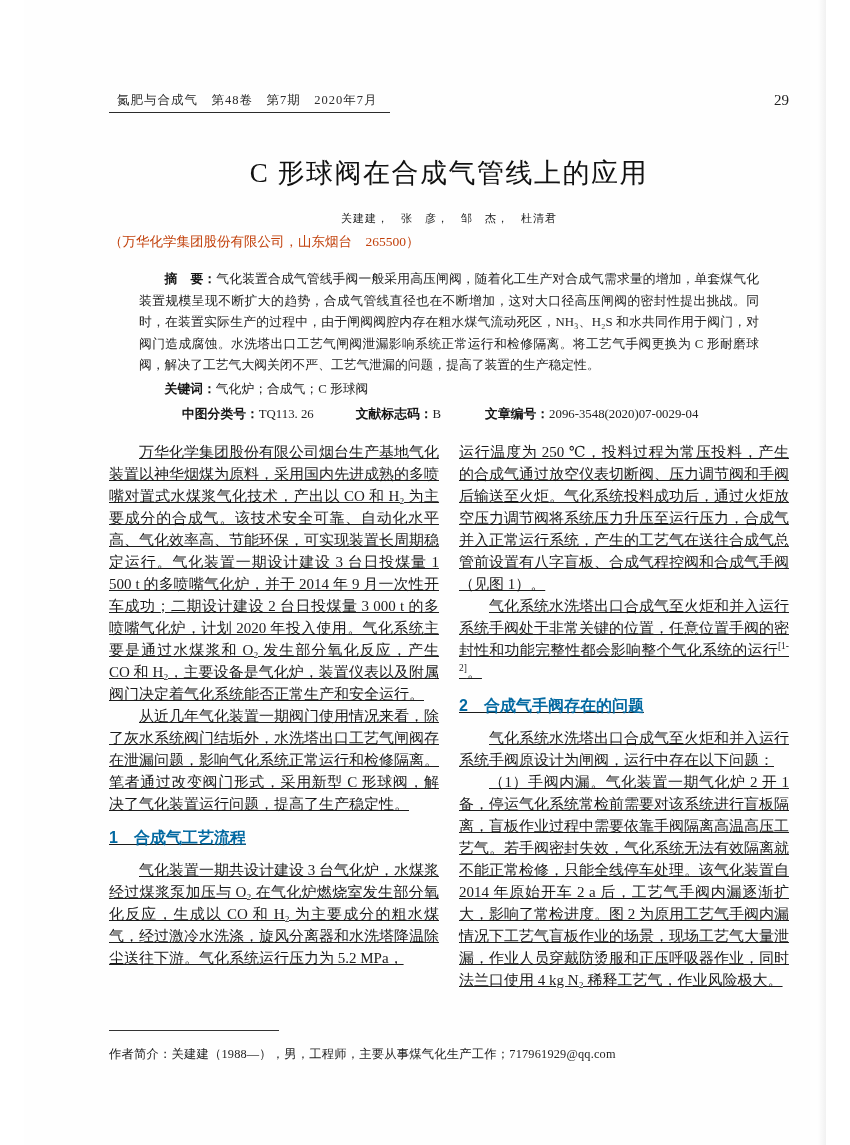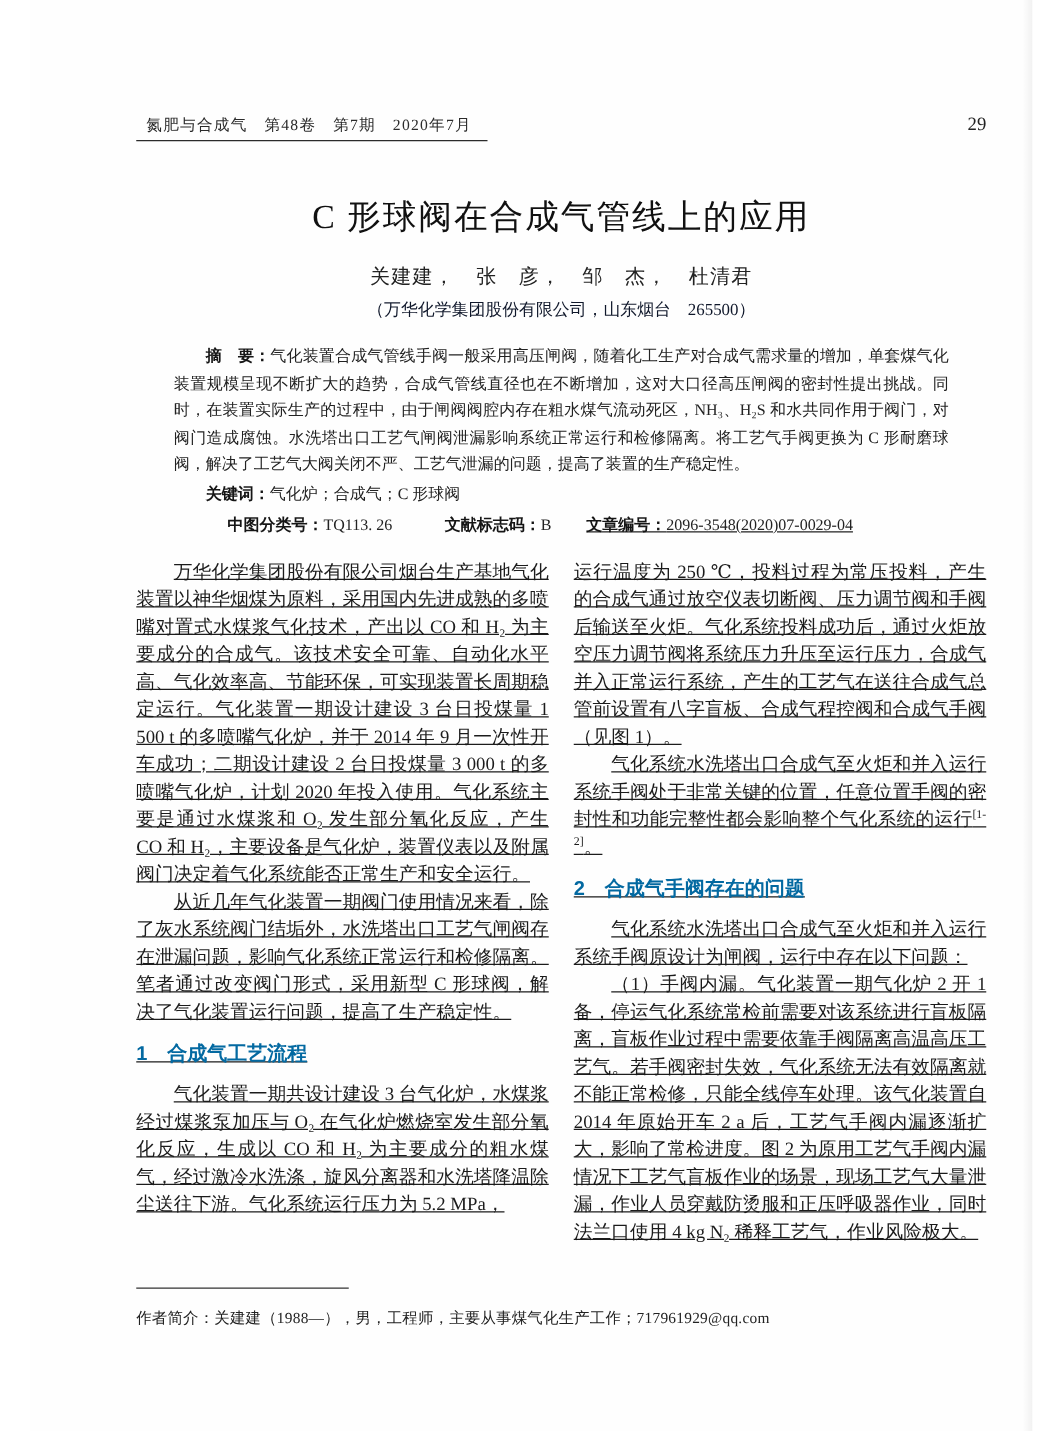--- a/index.html
+++ b/index.html
@@ -23,32 +23,32 @@
     padding:0 12px 4px 8px; border-bottom:1.6px solid #2b2b2b;
     letter-spacing:1px;
   }
   .page-num { font-size:15px; line-height:16px; color:#222; }
 
   
   .title {
     margin-top:42px; text-align:center; font-size:27px; font-weight:400;
     letter-spacing:1.5px; color:#111;
   }
-  .authors { margin-top:20px; text-align:center; font-size:16px; letter-spacing:1px; color:#222; }
-  .affil { margin-top:7px; text-align:center; font-size:13.5px; color:#0f172a; }
+  .authors { margin-top:20px; text-align:center; font-size:11px; letter-spacing:1px; color:#222; }
+  .affil { margin-top:7px; text-align:left; font-size:13.5px; color:#c2410c; }
 
   
   .meta { margin:17px 30px 0 30px; font-size:12.8px; line-height:21.5px; text-align:justify; color:#222; }
   .meta .lbl { font-family:"Liberation Sans","DejaVu Sans",sans-serif; font-weight:700; color:#151515; }
   .abstract-p { text-indent:2em; }
   .kw-p { text-indent:2em; margin-top:1px; }
   .class-line { display:flex; margin-top:3px; text-align:left; }
   .class-line .item1 { margin-left:43px; }
   .class-line .item2 { margin-left:42px; }
-  .class-line .item3 { margin-left:28px;text-decoration:underline; }
+  .class-line .item3 { margin-left:44px; }
 
   
   .cols { margin-top:15px; display:flex; gap:20px;text-decoration:underline; }
   .col { width:330px; font-size:15px; line-height:22px; text-align:justify; color:#1b1b1b; }
   .col p { text-indent:2em; }
   .col p.cont { text-indent:0; }
   .sec-h {
     font-family:"Liberation Sans","DejaVu Sans",sans-serif;
     font-weight:700; font-size:16px; color:#0369a1;
     margin:11px 0 9px 0; line-height:24px;

